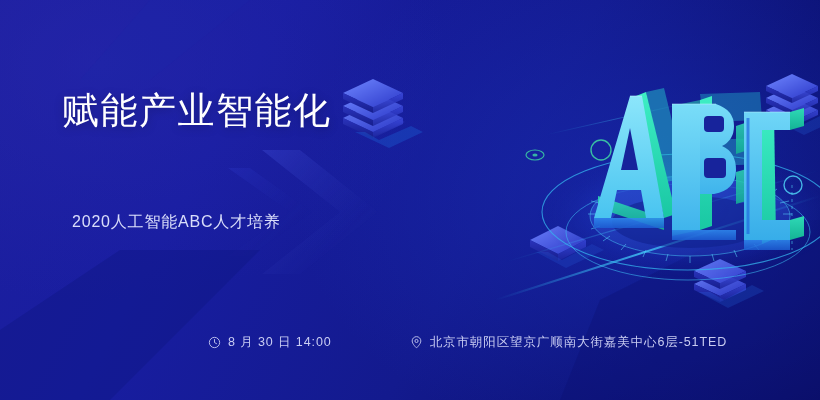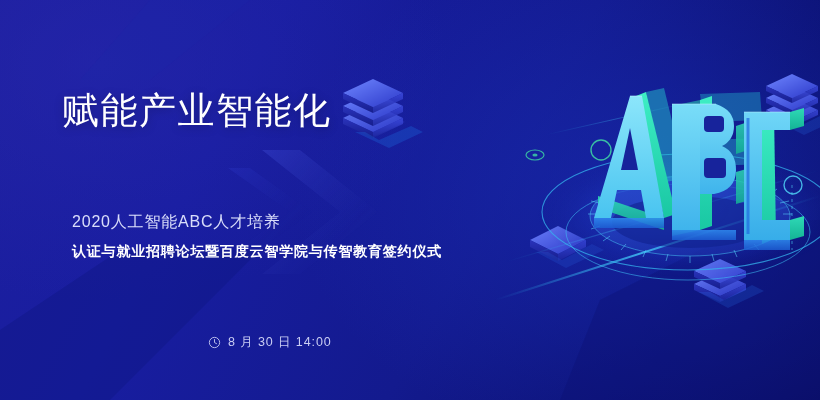--- a/index.html
+++ b/index.html
@@ -275,27 +275,33 @@
         <path d="M672,104 L716,104"></path>
         <path d="M744,112 L790,112"></path>
       </g>
     </g>
   </svg>
 
   <div class="content">
     <div class="title1">赋能产业智能化</div>
 
     <div class="sub1">2020人工智能ABC人才培养</div>
-    <div class="sub2">认证与就业招聘论坛暨百度云智学院与传智教育签约仪式</div>
 
     <div class="meta">
       <div class="meta-item">
         <svg class="meta-ico" viewBox="0 0 24 24" fill="none" stroke="#d9dcfb" stroke-width="1.8">
           <circle cx="12" cy="12" r="9.5"></circle>
           <path d="M12 6.5 L12 12 L15.8 14.2" stroke-linecap="round"></path>
         </svg>
         <span class="meta-txt">8 月 30 日 14:00</span>
       </div>
 
+      <div class="meta-item loc">
+        <svg class="meta-ico" viewBox="0 0 24 24" fill="none" stroke="#d9dcfb" stroke-width="1.8">
+          <path d="M12 22 C12 22 20 14.6 20 9.2 A8 8 0 0 0 4 9.2 C4 14.6 12 22 12 22 Z" stroke-linejoin="round"></path>
+          <circle cx="12" cy="9.2" r="2.9"></circle>
+        </svg>
+        <span class="meta-txt">北京市朝阳区望京广顺南大街嘉美中心6层-51TED</span>
+      </div>
     </div>
   </div>
 
 </div>
 
 </body></html>

